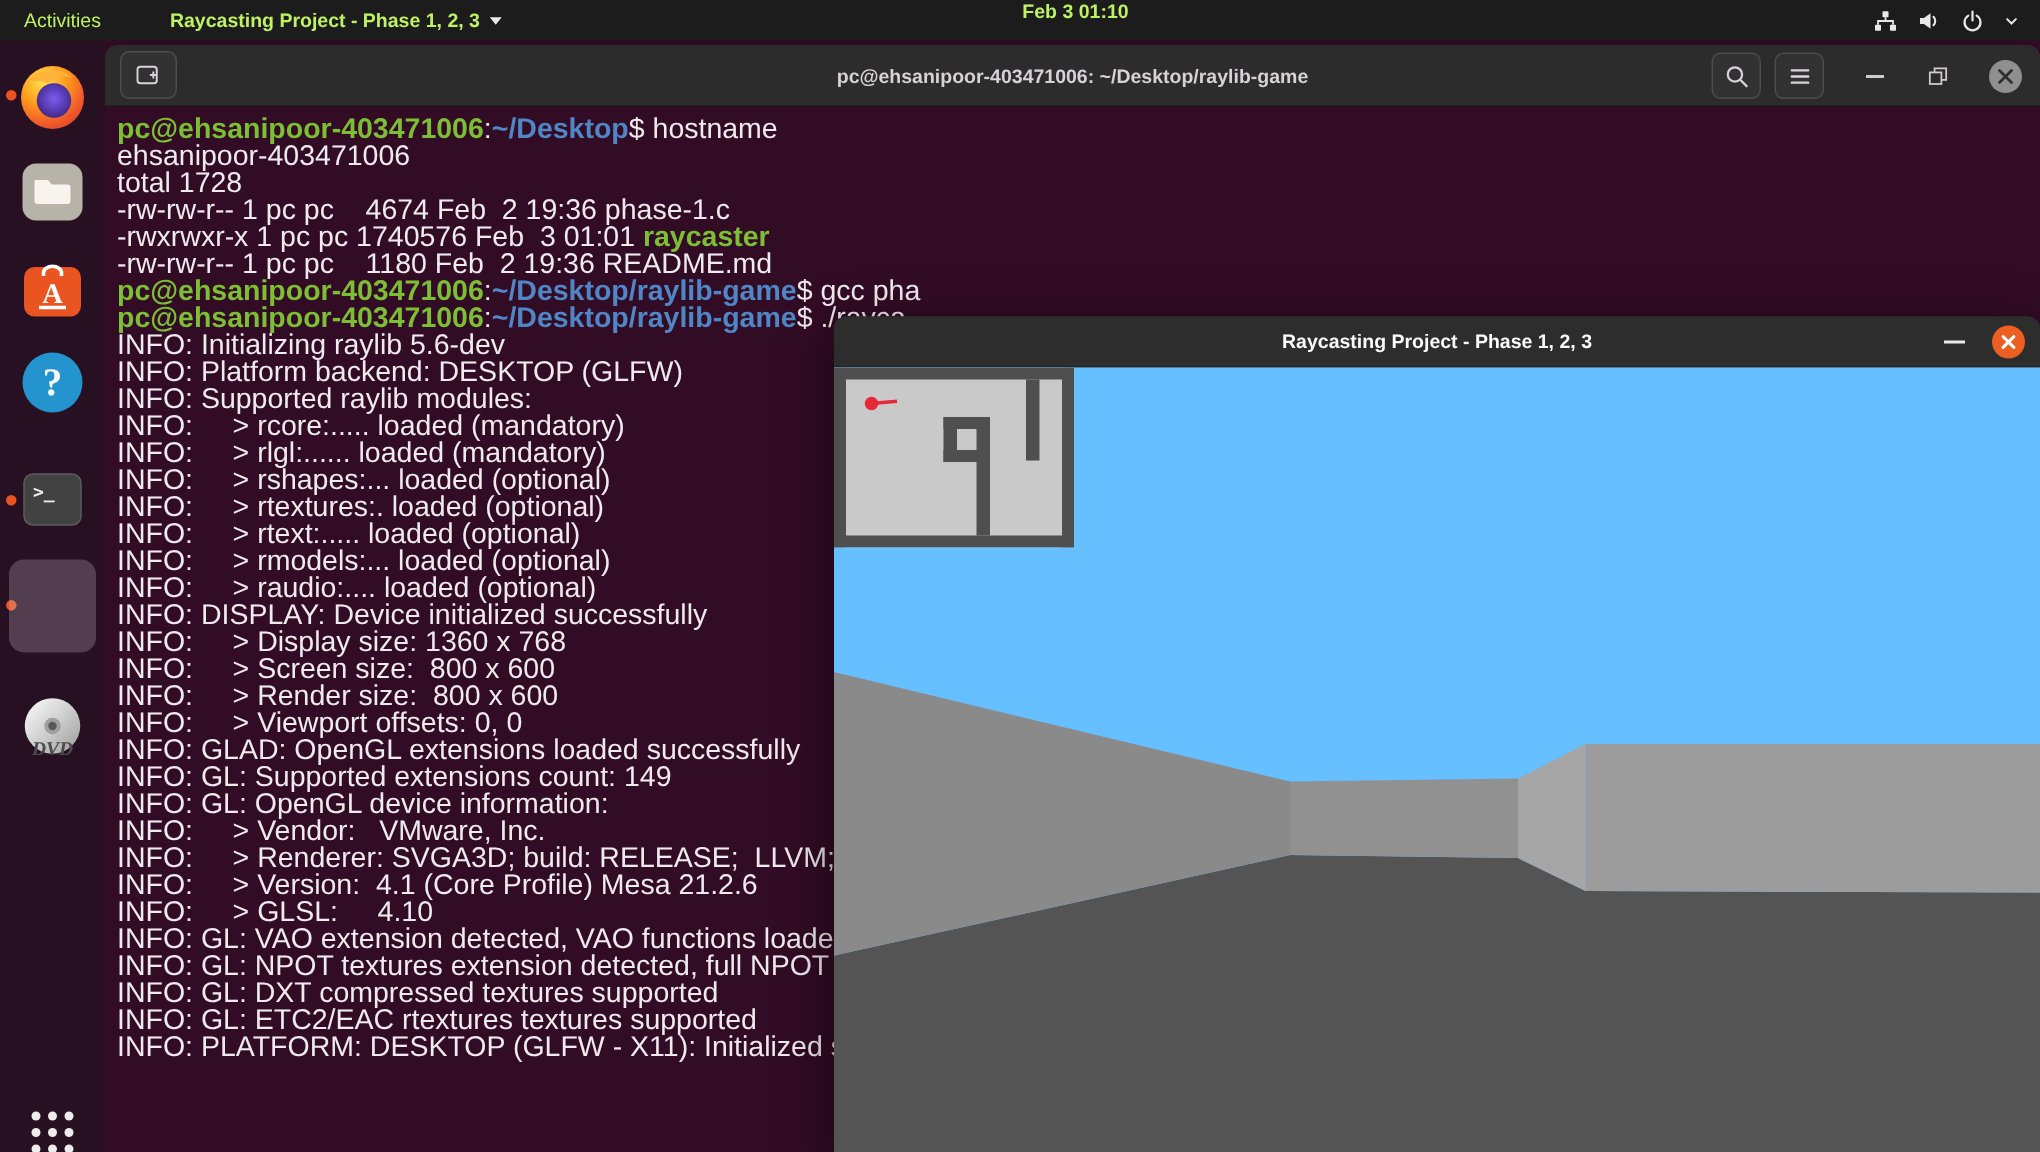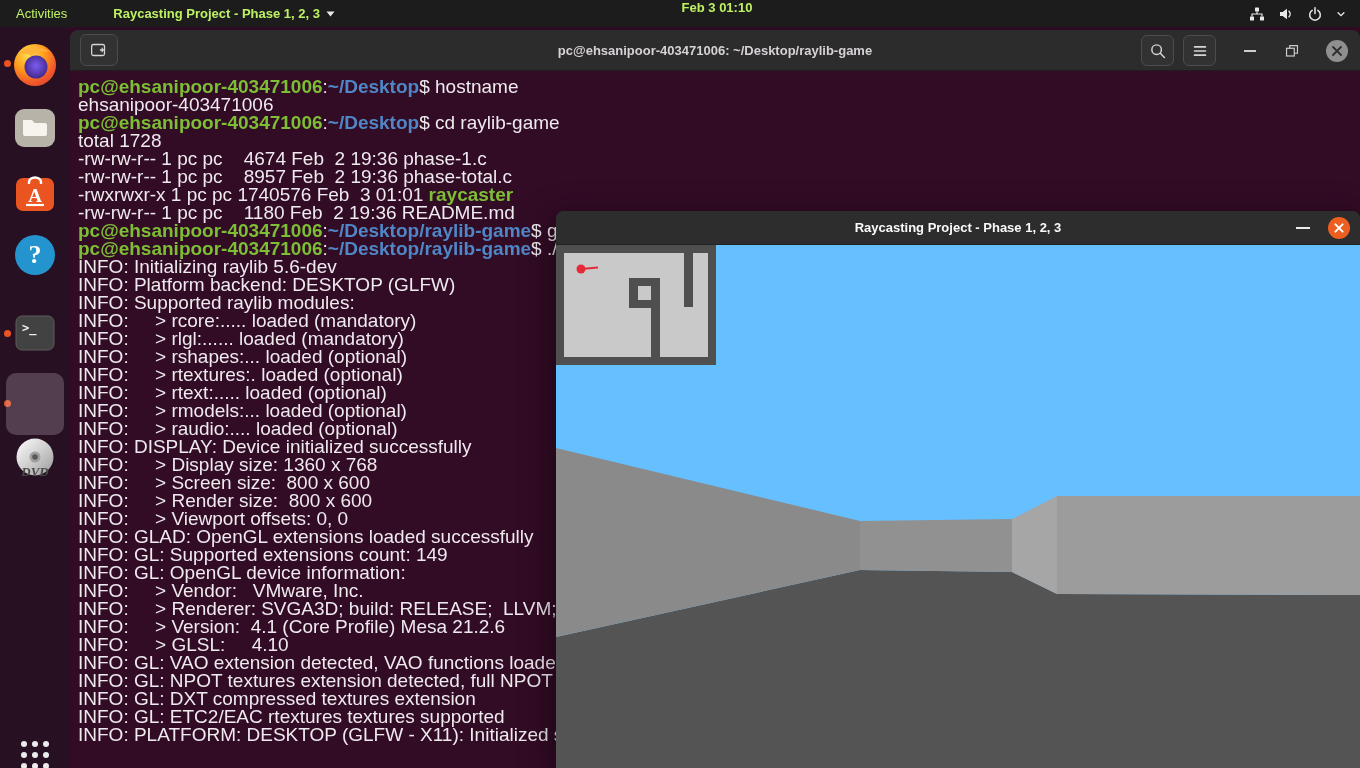--- a/index.html
+++ b/index.html
@@ -139,21 +139,21 @@
     </div>
     <span class="run-dot" style="top:303px"></span>
     <div class="dock-item" style="top:282px;height:48px">
       <svg width="48" height="48" viewBox="0 0 48 48">
         <rect x="5" y="7" width="38" height="34" rx="6" fill="#424242" stroke="#5d5d5d"></rect>
         <text x="11" y="23" font-size="12" font-weight="bold" fill="#efefef" font-family="DejaVu Sans Mono, monospace">&gt;_</text>
       </svg>
     </div>
     <span class="run-dot" style="top:373px"></span>
     <div class="focus-tile"></div>
-    <div class="dock-item" style="top:409px;height:48px">
+    <div class="dock-item" style="top:436px;height:48px">
       <svg width="48" height="48" viewBox="0 0 48 48">
         <defs>
           <linearGradient id="dvg" x1="0" y1="0" x2="1" y2="1">
             <stop offset="0" stop-color="#fdfdfd"></stop>
               <stop offset="0.5" stop-color="#cfcfcf"></stop>
               <stop offset="1" stop-color="#9a9a9a"></stop>
           </linearGradient>
         </defs>
         <circle cx="24" cy="21" r="18.5" fill="url(#dvg)"></circle>
         <circle cx="24" cy="21" r="5.5" fill="#9f9f9f"></circle>
@@ -209,24 +209,22 @@
         <div class="wc-close">
           <svg width="12" height="12" viewBox="0 0 12 12">
             <path d="M2 2 L10 10 M10 2 L2 10" stroke="#2e2e2e" stroke-width="1.8" stroke-linecap="round"></path>
           </svg>
         </div>
       </div>
     </div>
     <div class="t-body">
         <div class="tline"><span class="c-p">pc@ehsanipoor-403471006</span><span class="c-w">:</span><span class="c-b">~/Desktop</span><span class="c-w">$ hostname</span></div>
         <div class="tline"><span class="c-w">ehsanipoor-403471006</span></div>
-        <div class="tline"><span class="c-p">pc@ehsanipoor-403471006</span><span class="c-w">:</span><span class="c-b">~/Desktop</span><span class="c-w">$ cd raylib-game</span></div>
         <div class="tline"><span class="c-w">total 1728</span></div>
         <div class="tline"><span class="c-w">-rw-rw-r-- 1 pc pc    4674 Feb  2 19:36 phase-1.c</span></div>
-        <div class="tline"><span class="c-w">-rw-rw-r-- 1 pc pc    8957 Feb  2 19:36 phase-total.c</span></div>
         <div class="tline"><span class="c-w">-rwxrwxr-x 1 pc pc 1740576 Feb  3 01:01 </span><span class="c-g">raycaster</span></div>
         <div class="tline"><span class="c-w">-rw-rw-r-- 1 pc pc    1180 Feb  2 19:36 README.md</span></div>
         <div class="tline"><span class="c-p">pc@ehsanipoor-403471006</span><span class="c-w">:</span><span class="c-b">~/Desktop/raylib-game</span><span class="c-w">$ gcc pha</span></div>
         <div class="tline"><span class="c-p">pc@ehsanipoor-403471006</span><span class="c-w">:</span><span class="c-b">~/Desktop/raylib-game</span><span class="c-w">$ ./rayca</span></div>
         <div class="tline"><span class="c-w">INFO: Initializing raylib 5.6-dev</span></div>
         <div class="tline"><span class="c-w">INFO: Platform backend: DESKTOP (GLFW)</span></div>
         <div class="tline"><span class="c-w">INFO: Supported raylib modules:</span></div>
         <div class="tline"><span class="c-w">INFO:     &gt; rcore:..... loaded (mandatory)</span></div>
         <div class="tline"><span class="c-w">INFO:     &gt; rlgl:...... loaded (mandatory)</span></div>
         <div class="tline"><span class="c-w">INFO:     &gt; rshapes:... loaded (optional)</span></div>
@@ -241,21 +239,21 @@
         <div class="tline"><span class="c-w">INFO:     &gt; Viewport offsets: 0, 0</span></div>
         <div class="tline"><span class="c-w">INFO: GLAD: OpenGL extensions loaded successfully</span></div>
         <div class="tline"><span class="c-w">INFO: GL: Supported extensions count: 149</span></div>
         <div class="tline"><span class="c-w">INFO: GL: OpenGL device information:</span></div>
         <div class="tline"><span class="c-w">INFO:     &gt; Vendor:   VMware, Inc.</span></div>
         <div class="tline"><span class="c-w">INFO:     &gt; Renderer: SVGA3D; build: RELEASE;  LLVM;</span></div>
         <div class="tline"><span class="c-w">INFO:     &gt; Version:  4.1 (Core Profile) Mesa 21.2.6</span></div>
         <div class="tline"><span class="c-w">INFO:     &gt; GLSL:     4.10</span></div>
         <div class="tline"><span class="c-w">INFO: GL: VAO extension detected, VAO functions loaded</span></div>
         <div class="tline"><span class="c-w">INFO: GL: NPOT textures extension detected, full NPOT su</span></div>
-        <div class="tline"><span class="c-w">INFO: GL: DXT compressed textures extension</span></div>
+        <div class="tline"><span class="c-w">INFO: GL: DXT compressed textures supported</span></div>
         <div class="tline"><span class="c-w">INFO: GL: ETC2/EAC rtextures textures supported</span></div>
         <div class="tline"><span class="c-w">INFO: PLATFORM: DESKTOP (GLFW - X11): Initialized suc</span></div>
       </div>
   </div>
 
   <div class="game-window">
     <div class="g-header">
       <div class="g-title">Raycasting Project - Phase 1, 2, 3</div>
       <div class="g-min"></div>
       <div class="g-close">

